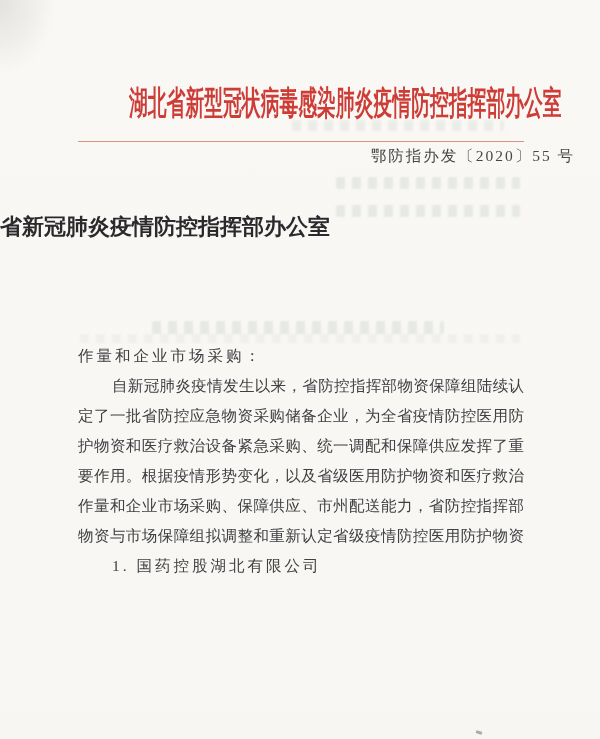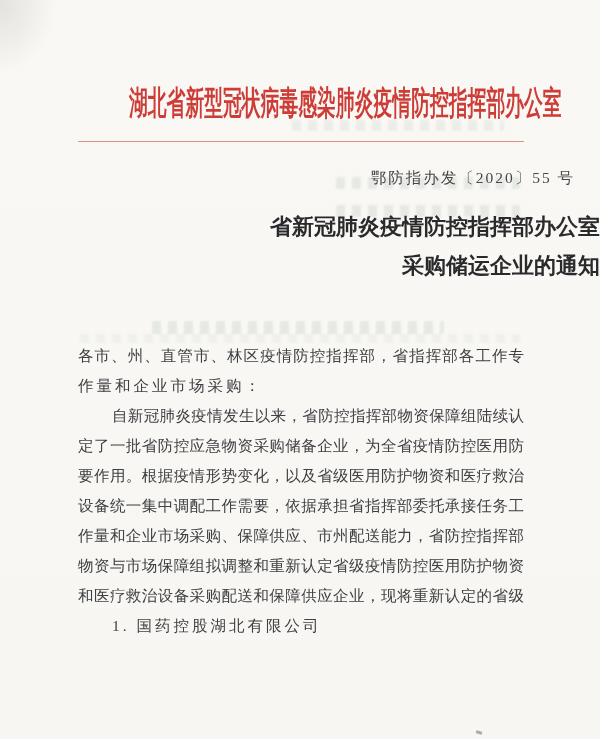--- a/index.html
+++ b/index.html
@@ -30,28 +30,28 @@
     font-size:33px;line-height:34px;font-weight:700;
     color:var(--letterhead-red,#cd3c36);
     transform:scaleX(0.57);transform-origin:50% 50%;
     letter-spacing:0;
   }
   .red-divider{
     position:absolute;top:141px;left:78px;width:446px;height:1px;
     background:var(--divider-red,#dc9183);
   }
   .doc-number{
-    position:absolute;top:169px;right:73px;
+    position:absolute;top:147px;right:73px;
     font-size:15.5px;line-height:18px;letter-spacing:2px;
     color:var(--docnum-text,#47474a);
     white-space:nowrap;
   }
   .doc-title{
     position:absolute;top:207px;left:0;width:600px;
-    text-align:right;font-weight:700;
+    text-align:left;font-weight:700;
     font-size:22px;line-height:39px;
     color:var(--title-text,#2a2a2d);
   }
   .body-text{
     position:absolute;top:341px;left:78px;width:446px;
     font-size:15.5px;line-height:30px;
     color:var(--body-text,#3f4043);
   }
   .body-line{height:30px;white-space:nowrap;letter-spacing:3px;}
   .body-line.jline{
@@ -90,32 +90,29 @@
   <div class="bt b5"></div>
 
   <div class="letterhead">湖北省新型冠状病毒感染肺炎疫情防控指挥部办公室</div>
 
   <div class="red-divider"></div>
 
   <div class="doc-number">鄂防指办发〔2020〕55 号</div>
 
   <div class="doc-title">
       <div class="title-line">省新冠肺炎疫情防控指挥部办公室</div>
-      <div class="title-line">采购储运企业的通知</div>
     </div>
 
   <div class="body-text">
-      <div class="body-line jline">各市、州、直管市、林区疫情防控指挥部，省指挥部各工作专</div>
       <div class="body-line">作量和企业市场采购：</div>
       <div class="body-line jline indent">自新冠肺炎疫情发生以来，省防控指挥部物资保障组陆续认</div>
       <div class="body-line jline">定了一批省防控应急物资采购储备企业，为全省疫情防控医用防</div>
+      <div class="body-line jline">护物资和医疗救治设备紧急采购、统一调配和保障供应发挥了重</div>
       <div class="body-line jline">要作用。根据疫情形势变化，以及省级医用防护物资和医疗救治</div>
-      <div class="body-line jline">设备统一集中调配工作需要，依据承担省指挥部委托承接任务工</div>
       <div class="body-line jline">作量和企业市场采购、保障供应、市州配送能力，省防控指挥部</div>
       <div class="body-line jline">物资与市场保障组拟调整和重新认定省级疫情防控医用防护物资</div>
-      <div class="body-line jline">和医疗救治设备采购配送和保障供应企业，现将重新认定的省级</div>
       <div class="body-line indent">1. 国药控股湖北有限公司</div>
     </div>
 
   <div class="speck"></div>
   <div class="edge-right"></div>
 
 </div>
 
 </body></html>

